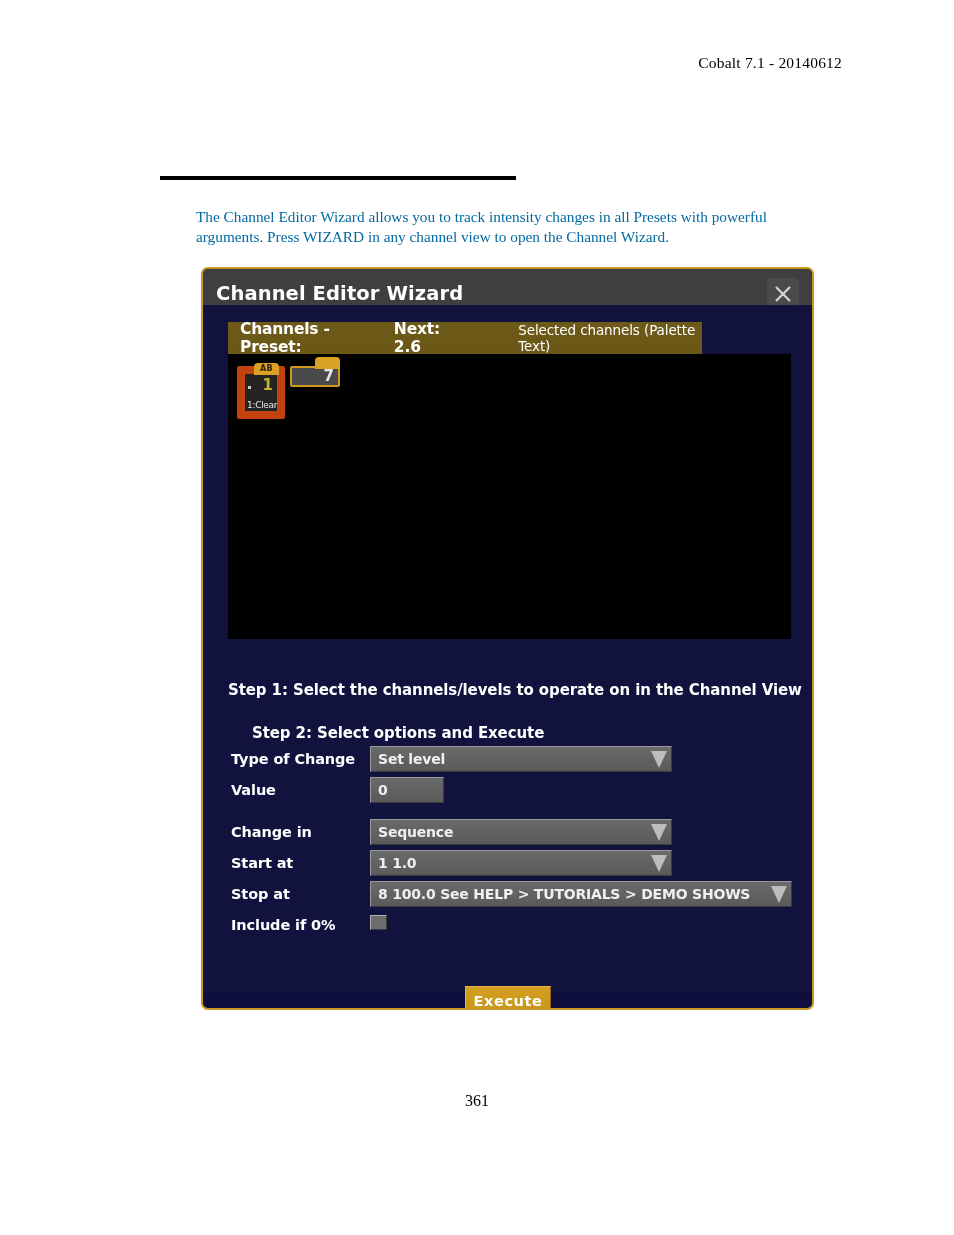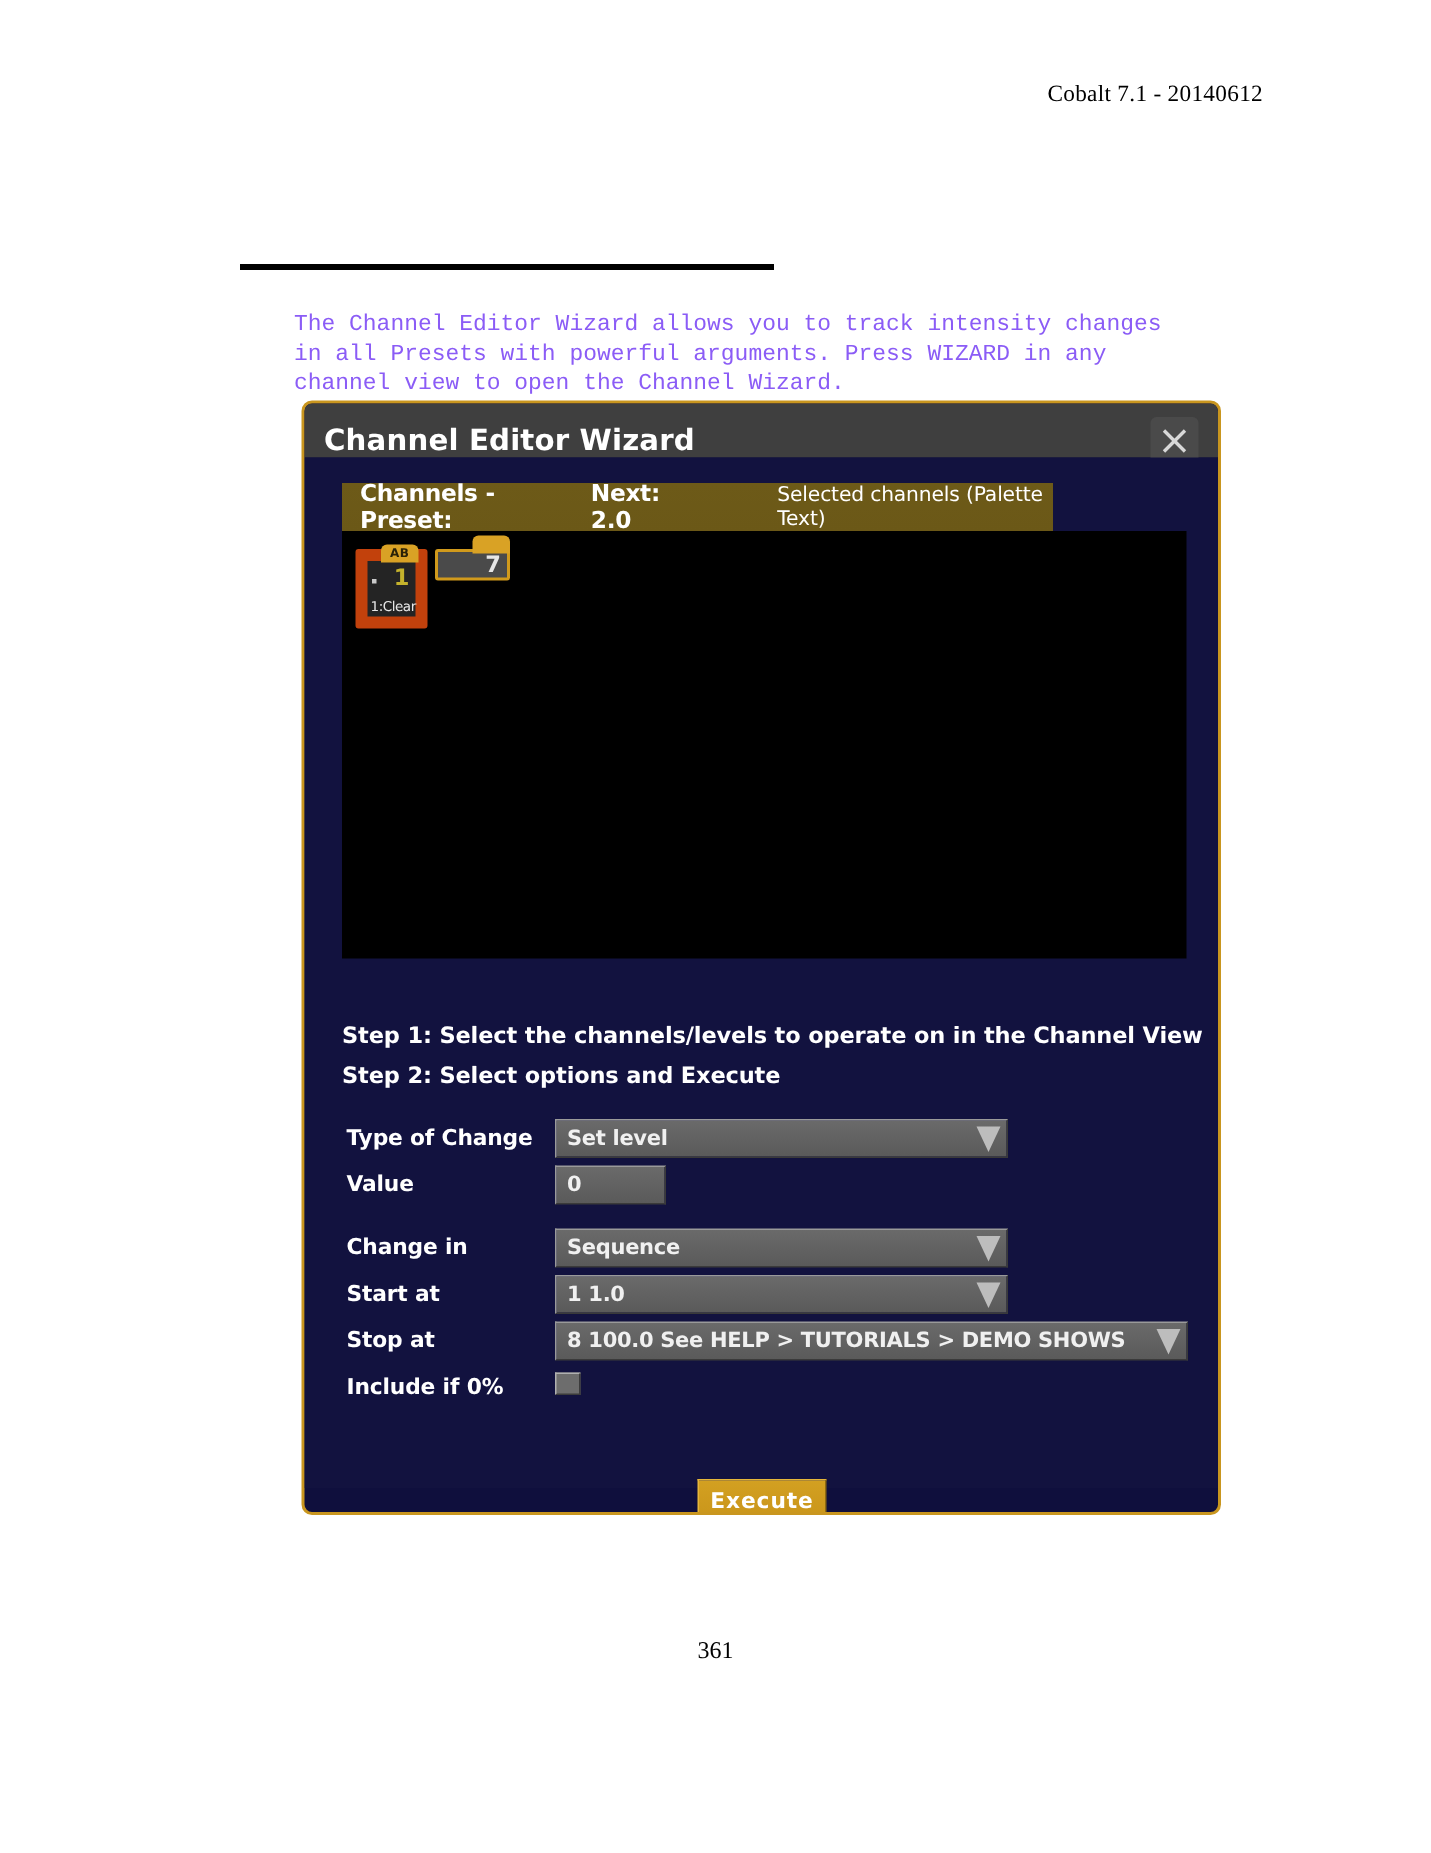--- a/index.html
+++ b/index.html
@@ -29,24 +29,24 @@
     left: 160px; top: 176px;
     width: 356px; height: 4px;
     background: #000;
   }
 
   
   .intro {
     position: absolute;
     left: 196px; top: 207px;
     width: 600px;
-    font-family: Liberation Mono, monospace;
+    font-family: Liberation Serif, serif;
     font-size: 15.3px;
     line-height: 19.5px;
-    color: #8b5cf6;
+    color: #0369a1;
   }
 
   
   .dialog {
     position: absolute;
     left: 201px; top: 267px;
     width: 613px; height: 743px;
     background: #0f0f3d;
     border: 2px solid #c9961f;
     border-radius: 7px;
@@ -191,21 +191,21 @@
     position: absolute;
     left: 25px;
     font-family: "DejaVu Sans", sans-serif;
     font-size: 15px;
     font-weight: bold;
     color: #ffffff;
     letter-spacing: -0.1px;
     white-space: nowrap;
   }
   .step1 { top: 376px; }
-  .step2 { top: 403px; }
+  .step2 { top: 419px; margin-left: 24px; }
 
   
   .form { position: absolute; left: 0; top: 0; width:100%; height:100%; }
   .frow { position: absolute; left: 28px; height: 26px; }
   .flabel {
     position: absolute;
     left: 0; top: 0;
     font-family: "DejaVu Sans", sans-serif;
     font-size: 14.5px;
     font-weight: bold;
@@ -307,21 +307,21 @@
           <line x1="17" y1="3" x2="3" y2="17" stroke="#d8d8d8" stroke-width="2.2"></line>
         </svg>
       </span>
     </div>
   </div>
 
   <div class="dialog-body">
 
     <div class="channels-bar">
       <span class="ch-title">Channels - Preset:</span>
-      <span class="ch-next">Next: 2.0</span>
+      <span class="ch-next">Next: 2.6</span>
       <span class="ch-right">Selected channels (Palette Text)</span>
     </div>
 
     <div class="channel-view">
       <div class="tile tile-1">
         <div class="tab">AB</div>
         <div class="num">1</div>
         <div class="dot"></div>
         <div class="lbl">1:Clear</div>
       </div>

